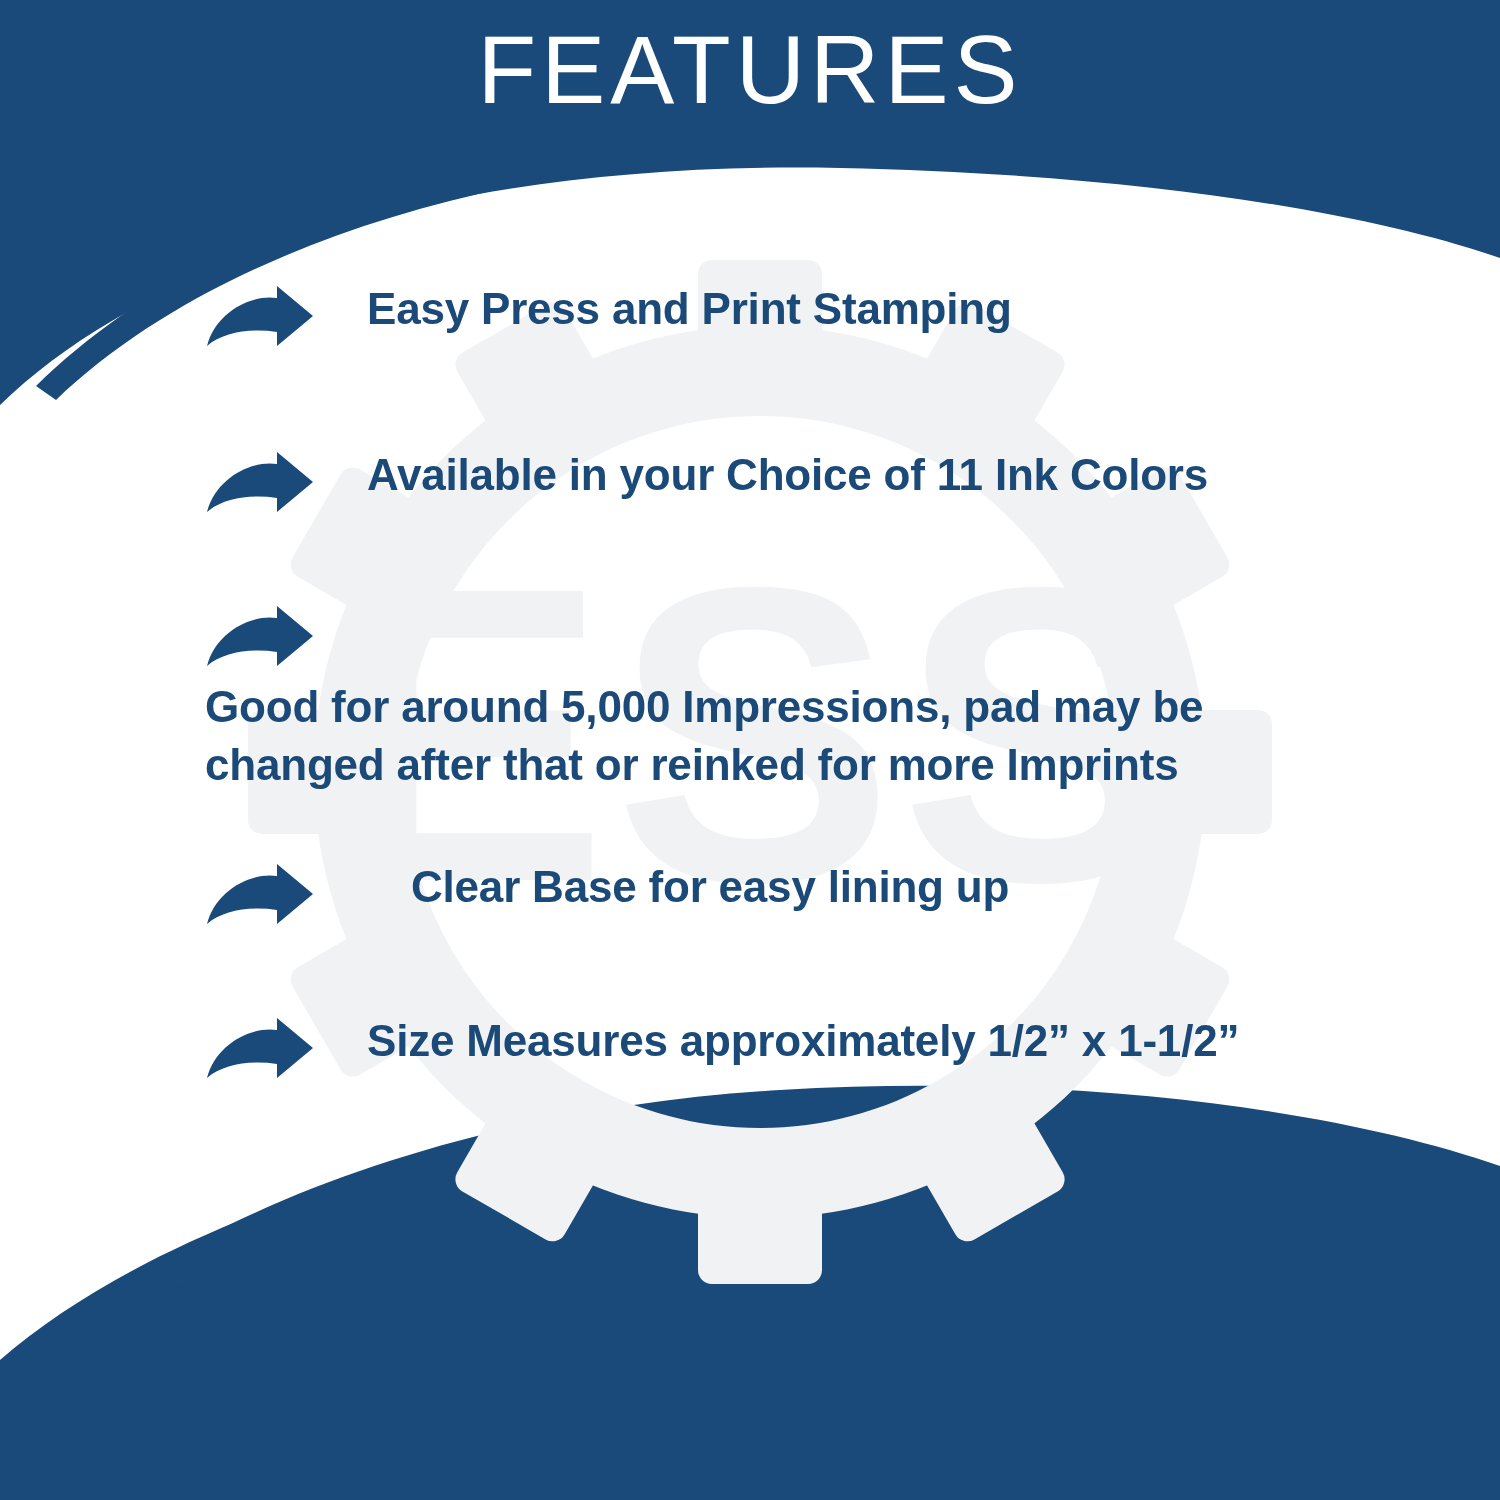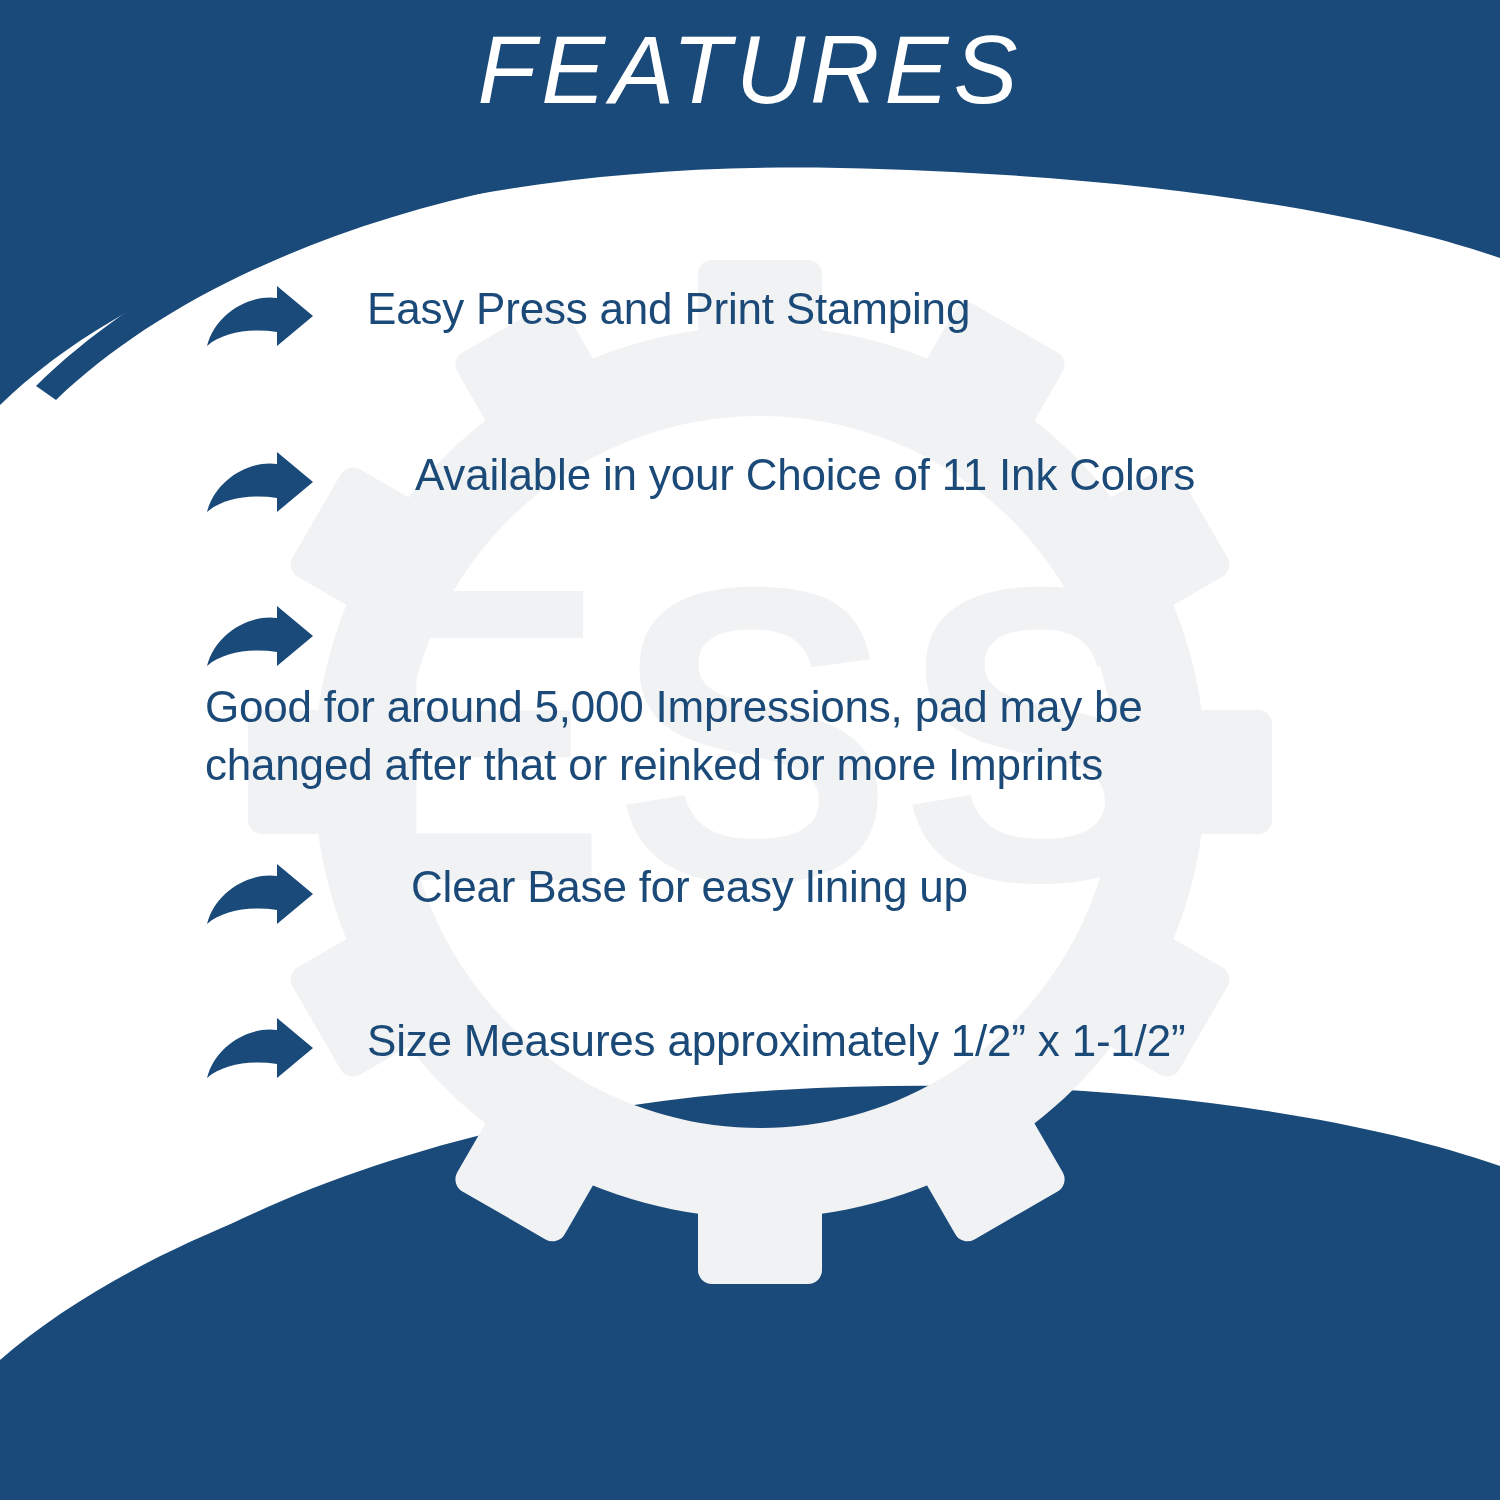--- a/index.html
+++ b/index.html
@@ -49,21 +49,20 @@
   }
   #page-title {
     color: #ffffff;
     font-size: 96px;
     font-weight: 300;
     letter-spacing: 5px;
     line-height: 1;
     white-space: nowrap;
     margin: 0;
     padding: 0;
-    font-style: italic;
   }
 
   
   #features-list {
     position: absolute;
     left: 205px;
     top: 278px;
     width: 1270px;
     z-index: 3;
   }
@@ -79,30 +78,30 @@
     width: 110px;
     height: 72px;
     margin-right: 52px;
     margin-top: 6px;
   }
   .arrow-icon svg { display: block; width: 110px; height: 72px; }
 
   .feature-text {
     color: #1b4a78;
     font-size: 44px;
-    font-weight: 400;
+    font-weight: 700;
     line-height: 1.32;
     letter-spacing: -0.2px;
     max-width: 1100px;
     padding-top: 2px;
   }
 
   
   .feature-row[data-row="0"] { margin-bottom: 88px; }
-  .feature-row[data-row="1"] { margin-bottom: 76px; gap: 48px; }
+  .feature-row[data-row="1"] { margin-bottom: 76px; }
   .feature-row[data-row="2"] { margin-bottom: 62px; flex-direction: column; }
   .feature-row[data-row="3"] { margin-bottom: 76px; gap: 44px; }
 </style>
 </head>
 <body>
 
 <div id="page">
 
   <svg id="bg-art" viewBox="0 0 1500 1500" preserveAspectRatio="none" xmlns="http://www.w3.org/2000/svg">
 

